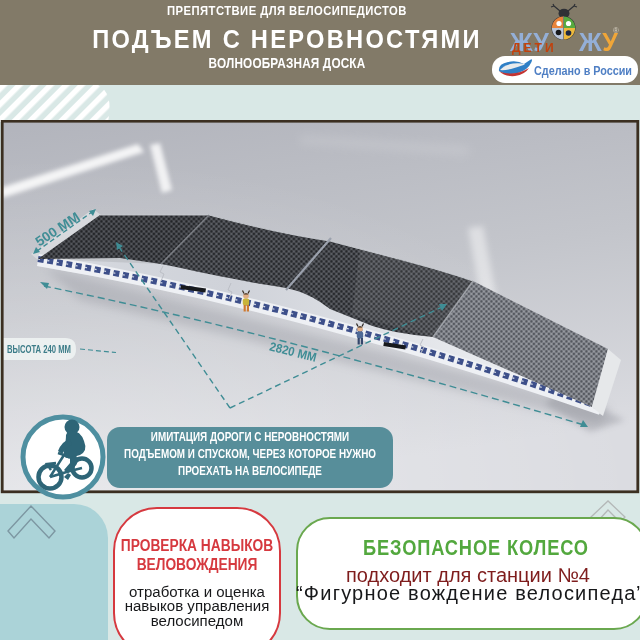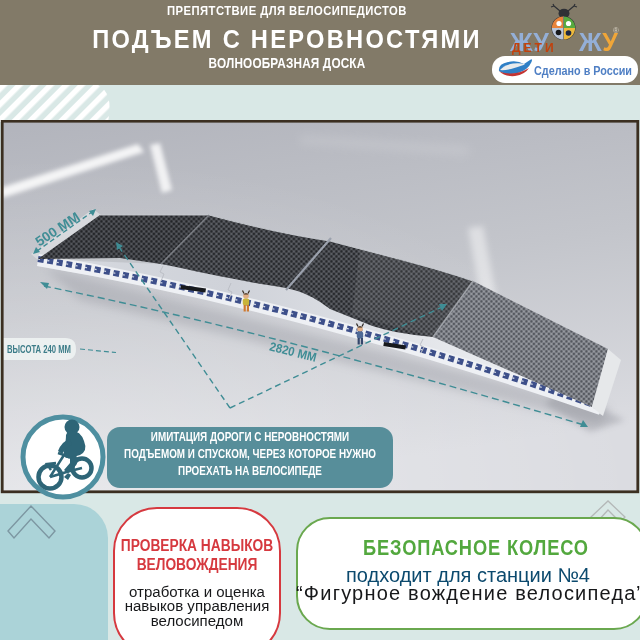--- a/index.html
+++ b/index.html
@@ -228,15 +228,15 @@
 <div class="abs" style="left:113px;top:507px;width:168px;height:150px;background:#fff;border:2.8px solid #d6393f;border-radius:44px;box-sizing:border-box;"></div>
 
 <div class="abs" style="left:77px;top:537px;width:240px;text-align:center;white-space:nowrap;color:#d6393f;font-weight:bold;font-size:16px;line-height:18.5px;transform:scaleX(.86);transform-origin:center;">ПРОВЕРКА НАВЫКОВ<br>ВЕЛОВОЖДЕНИЯ</div>
 
 <div class="abs" style="left:97px;top:585px;width:200px;text-align:center;white-space:nowrap;color:#17181a;font-size:15.5px;line-height:14.3px;transform:scaleX(.97);transform-origin:center;">отработка и оценка<br>навыков управления<br>велосипедом</div>
 
 <div class="abs" style="left:296px;top:517px;width:352px;height:113px;background:#fff;border:2.8px solid #6aa84f;border-radius:34px;box-sizing:border-box;"></div>
 
 <div class="abs" style="left:304px;top:536px;width:344px;text-align:center;white-space:nowrap;color:#53a83e;font-weight:bold;font-size:21.5px;letter-spacing:1px;transform:scaleX(.85);transform-origin:center;">БЕЗОПАСНОЕ КОЛЕСО</div>
 
-<div class="abs" style="left:296px;top:564px;width:344px;text-align:center;white-space:nowrap;color:#0c4a6e;font-size:20px;">подходит для станции №4</div>
+<div class="abs" style="left:296px;top:564px;width:344px;text-align:center;white-space:nowrap;color:#7f1d1d;font-size:20px;">подходит для станции №4</div>
 
 <div class="abs" style="left:296px;top:582px;width:344px;text-align:center;white-space:nowrap;color:#17181a;font-size:20px;letter-spacing:1.2px;">“Фигурное вождение велосипеда”</div>
 
 </body></html>

